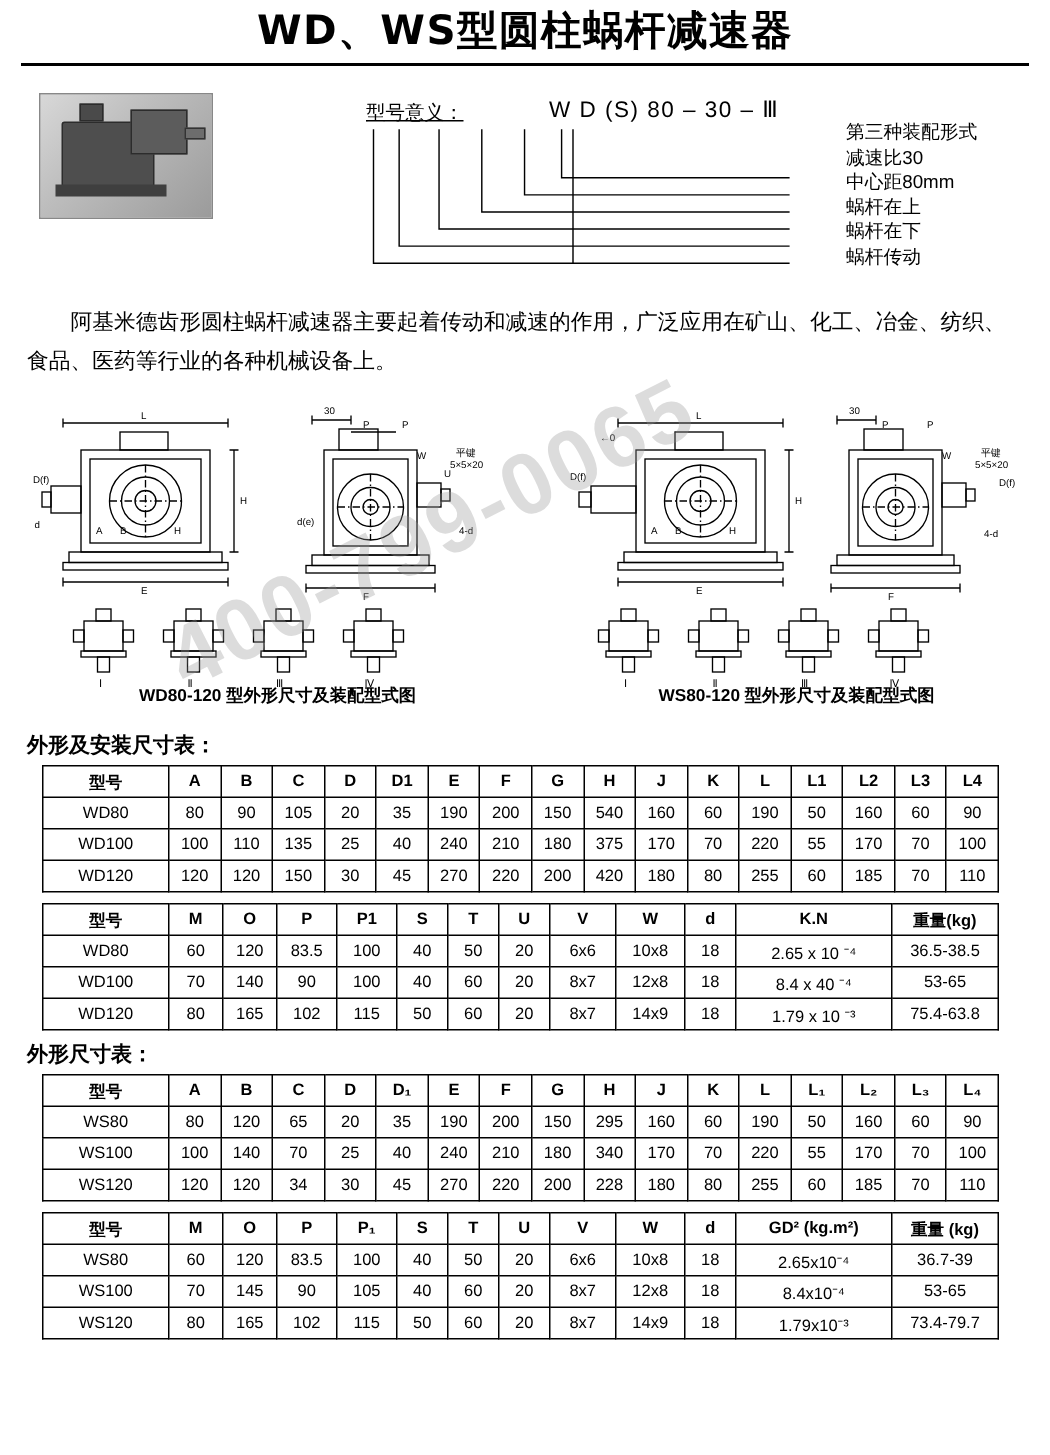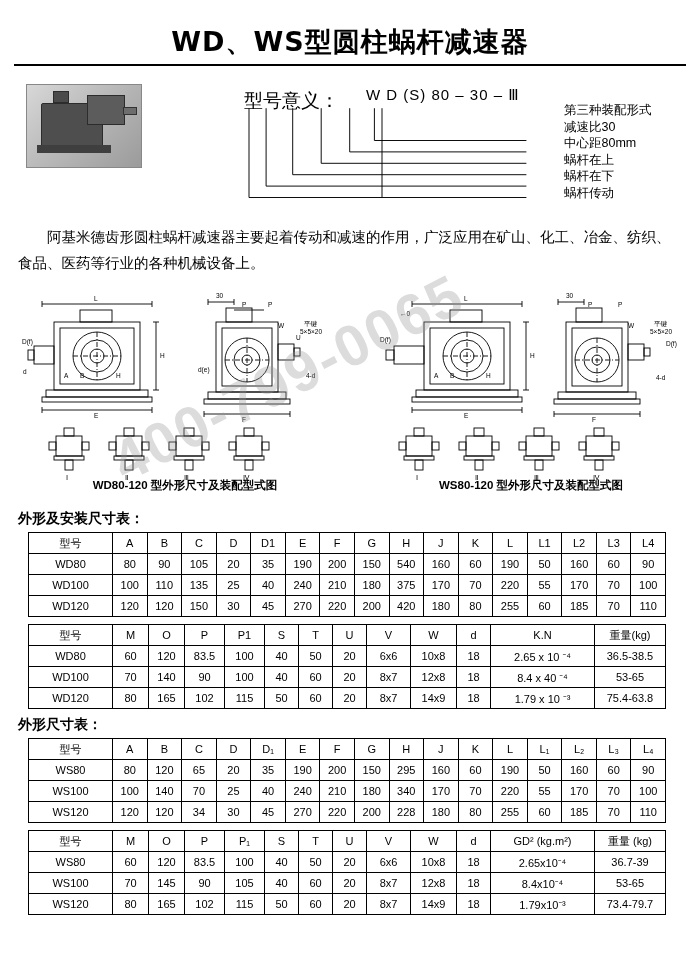--- a/index.html
+++ b/index.html
@@ -13,42 +13,42 @@
     overflow: hidden;
   }
   .page { position: relative; width: 700px; height: 970px; padding: 0 14px; }
 
   
   .title {
     text-align: center;
     font-size: 27px;
     font-weight: bold;
     letter-spacing: 1px;
-    margin: 24px 0 4px;
+    margin: 2px 0 4px;
     font-family: "DejaVu Sans", sans-serif;
   }
   .title-rule { border-bottom: 2px solid #000; margin: 0 0 10px 0; }
 
   
   .code-block { display: flex; align-items: flex-start; padding: 4px 0 0 0; height: 140px; }
   .photo-wrap { width: 140px; display: flex; justify-content: center; padding-top: 4px; }
   .photo {
     width: 116px; height: 84px;
     background: linear-gradient(135deg,#d8d8d8 0%, #bdbdbd 40%, #9b9b9b 100%);
     border: 1px solid #888;
     position: relative;
   }
   .photo .body1 { position:absolute; left:14px; top:18px; width:62px; height:44px; background:#4e4e4e; border:1px solid #2c2c2c; border-radius:2px;}
   .photo .body2 { position:absolute; left:60px; top:10px; width:38px; height:30px; background:#5c5c5c; border:1px solid #2c2c2c;}
   .photo .shaft { position:absolute; left:96px; top:22px; width:14px; height:8px; background:#6d6d6d; border:1px solid #333;}
   .photo .foot  { position:absolute; left:10px; top:60px; width:74px; height:8px; background:#3f3f3f;}
   .photo .knob  { position:absolute; left:26px; top:6px; width:16px; height:12px; background:#4a4a4a; border:1px solid #2c2c2c;}
 
   .code-right { flex: 1; position: relative; padding-left: 12px; }
-  .code-label { position:absolute; left: 90px; top: 8px; font-size: 19px; }
+  .code-label { position:absolute; left: 90px; top: 8px; font-size: 13px; text-decoration: underline; }
   .code-string { position:absolute; left: 212px; top: 6px; font-size: 15px; letter-spacing: 1px; white-space: nowrap; }
   .leaders { position: absolute; left: 0; top: 0; width: 100%; height: 140px; }
   .legend { position: absolute; left: 410px; top: 22px; font-size: 12.5px; line-height: 16.5px; }
   .legend div { white-space: nowrap; }
 
   
   .para {
     font-size: 14.5px;
     line-height: 26px;
     text-indent: 2em;
@@ -92,21 +92,21 @@
   }
   table.t th, table.t td {
     border: 1px solid #000;
     text-align: center;
     height: 21px;
     padding: 0 1px;
     font-weight: normal;
     white-space: nowrap;
     overflow: hidden;
   }
-  table.t th { font-weight: normal; }
+  table.t th { font-weight: bold; }
   table.t td.model, table.t th.model { width: 84px; }
 </style>
 </head>
 <body>
 
 <div class="page">
 
   <div class="title">WD、WS型圆柱蜗杆减速器</div>
   <div class="title-rule"></div>
 

